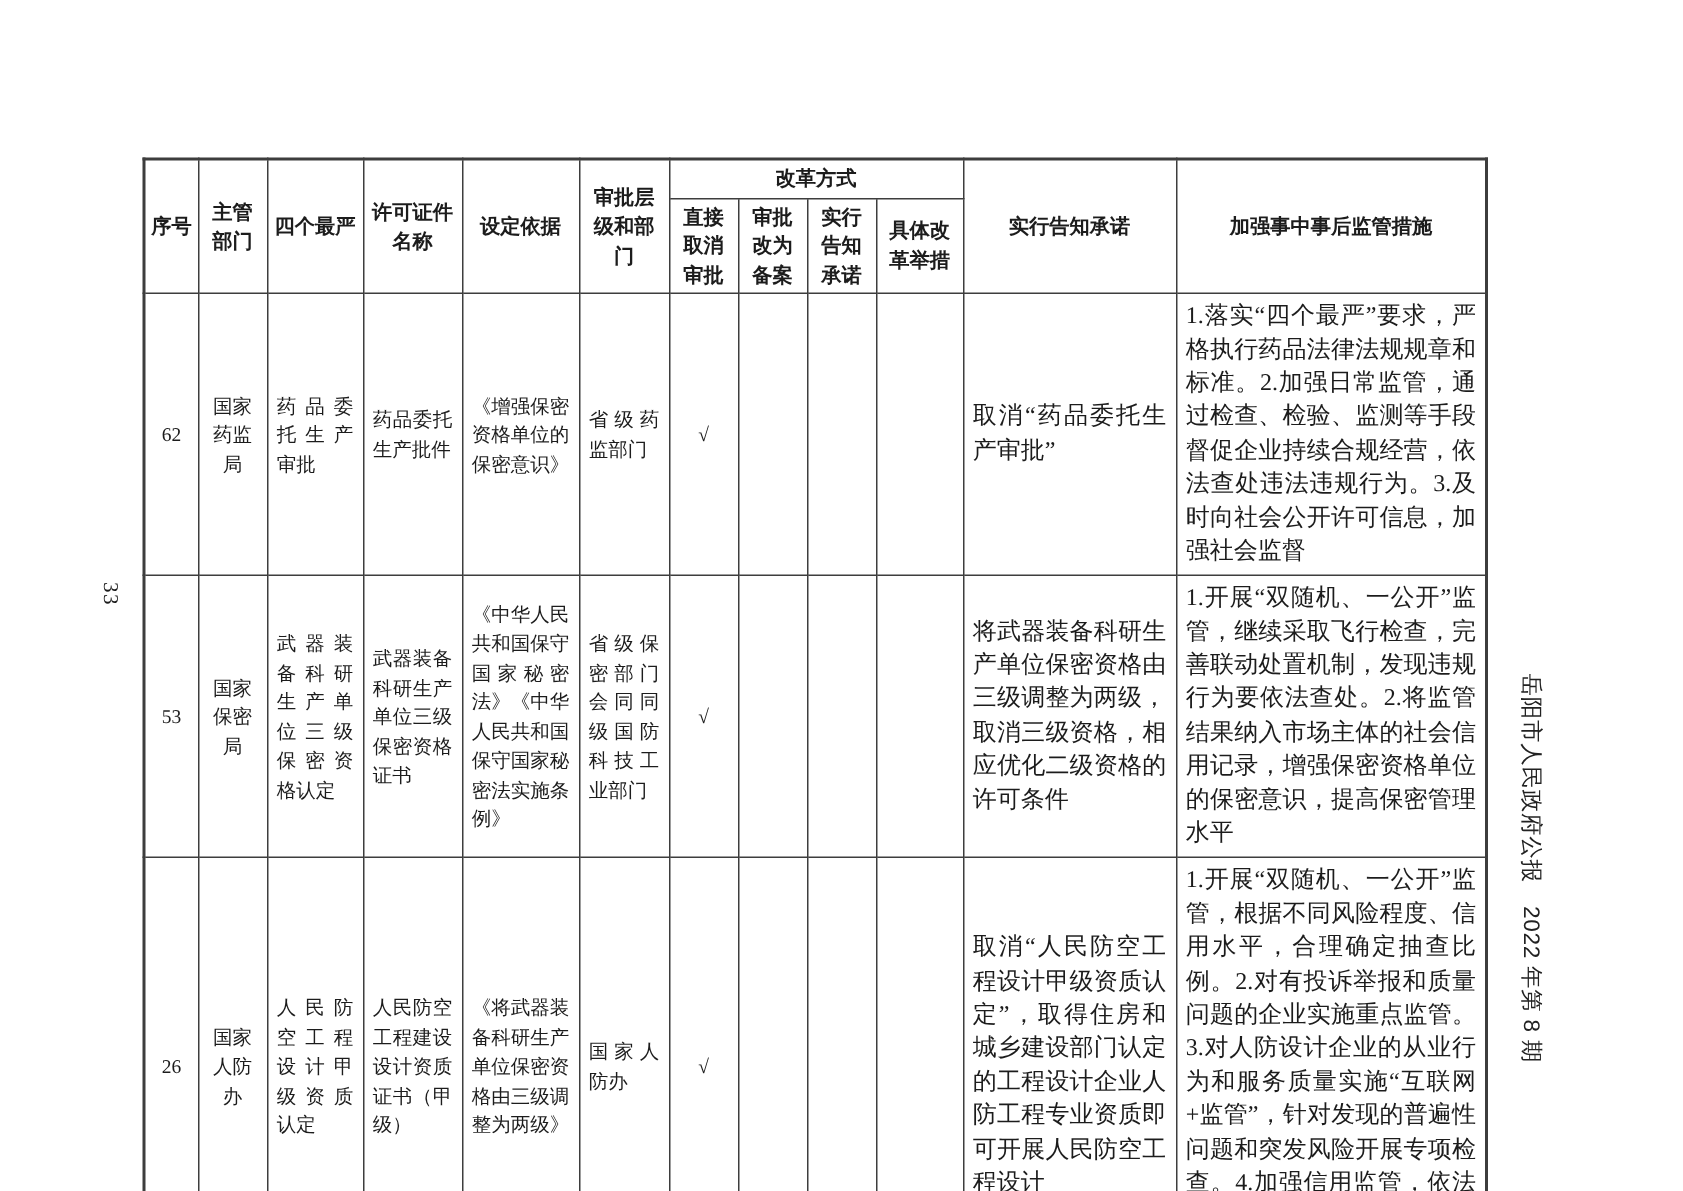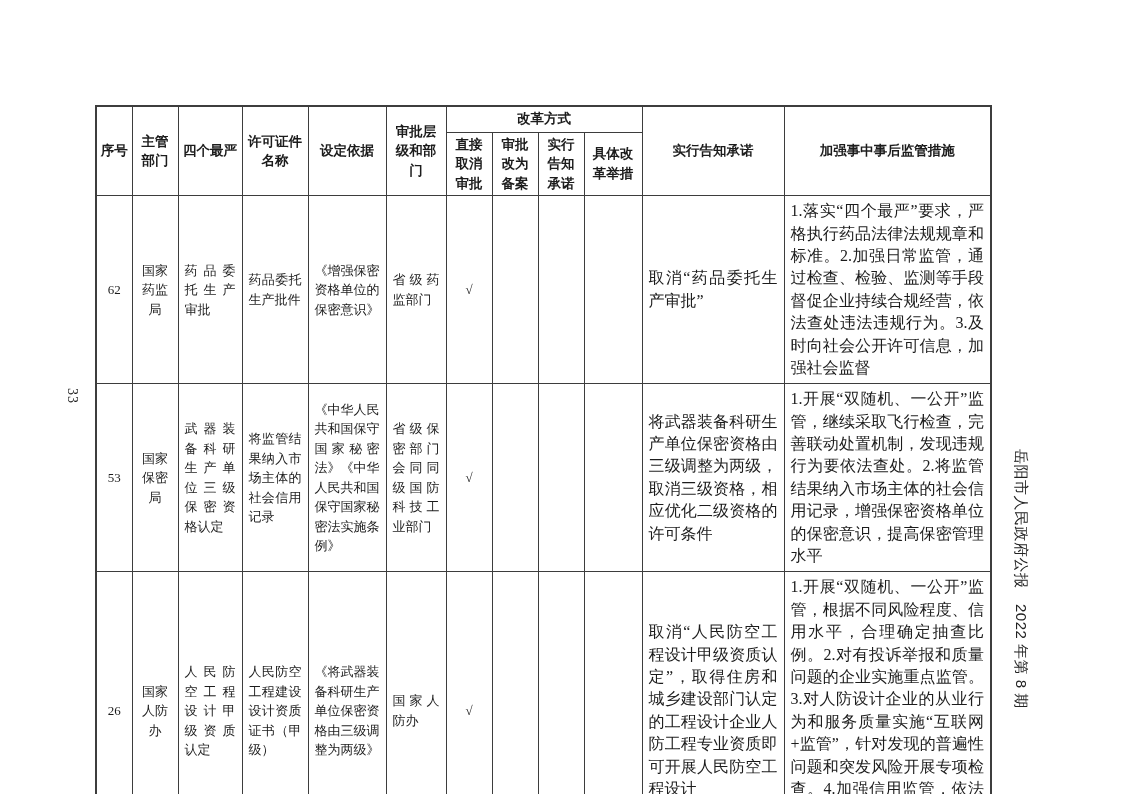--- a/index.html
+++ b/index.html
@@ -118,21 +118,21 @@
       <td class="mark"></td>
       <td class="mark"></td>
       <td class="mark"></td>
       <td class="long">取消“药品委托生产审批”</td>
       <td class="long">1.落实“四个最严”要求，严格执行药品法律法规规章和标准。2.加强日常监管，通过检查、检验、监测等手段督促企业持续合规经营，依法查处违法违规行为。3.及时向社会公开许可信息，加强社会监督</td>
     </tr>
     <tr class="row-b">
       <td class="c">53</td>
       <td class="c">国家保密局</td>
       <td class="j">武器装备科研生产单位三级保密资格认定</td>
-      <td class="j">将监管结果纳入市场主体的社会信用记录</td>
+      <td class="j">武器装备科研生产单位三级保密资格证书</td>
       <td class="j">《中华人民共和国保守国家秘密法》《中华人民共和国保守国家秘密法实施条例》</td>
       <td class="j">省级保密部门会同同级国防科技工业部门</td>
       <td class="mark">√</td>
       <td class="mark"></td>
       <td class="mark"></td>
       <td class="mark"></td>
       <td class="long">将武器装备科研生产单位保密资格由三级调整为两级，取消三级资格，相应优化二级资格的许可条件</td>
       <td class="long">1.开展“双随机、一公开”监管，继续采取飞行检查，完善联动处置机制，发现违规行为要依法查处。2.将监管结果纳入市场主体的社会信用记录，增强保密资格单位的保密意识，提高保密管理水平</td>
     </tr>
     <tr class="row-c">

